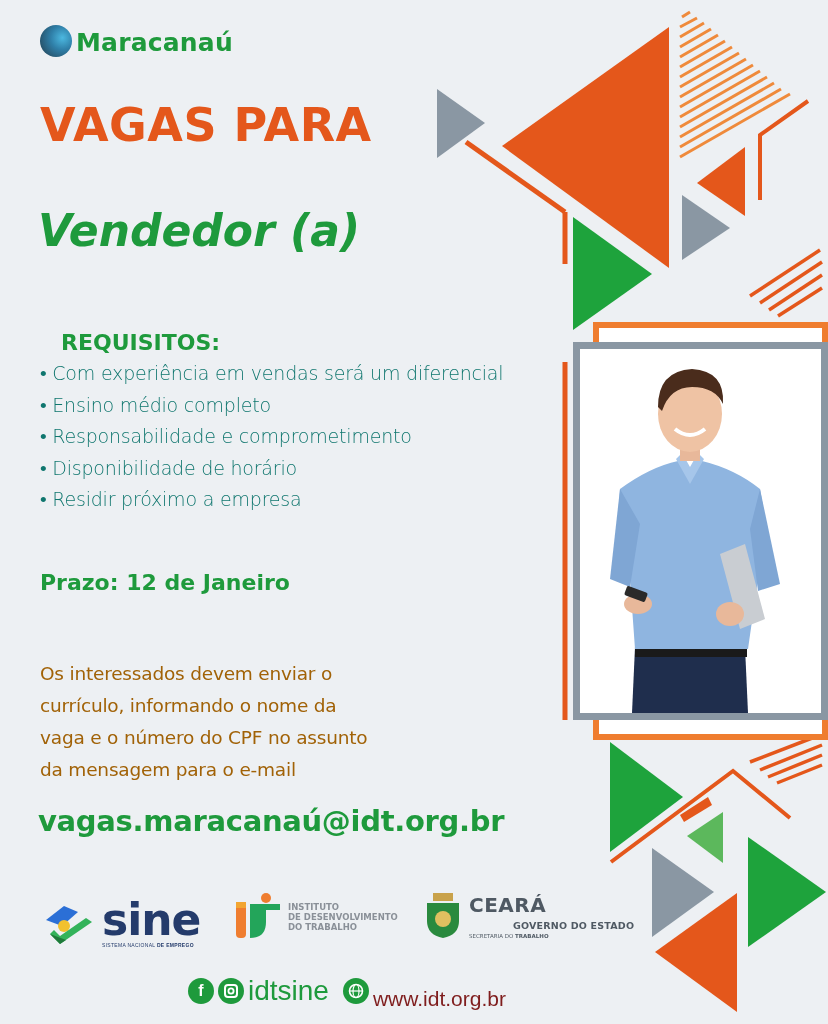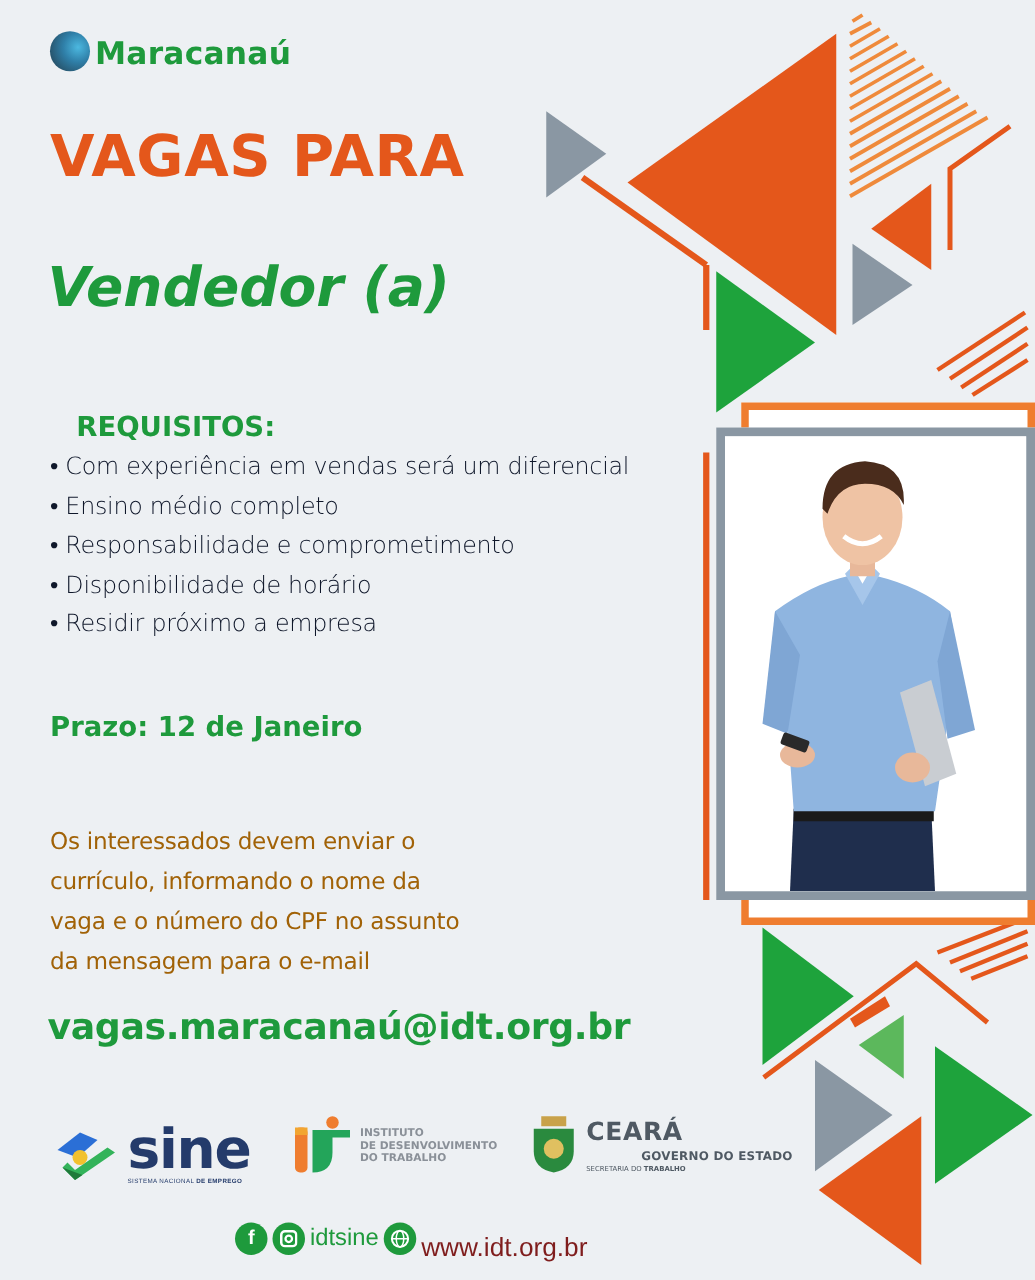--- a/index.html
+++ b/index.html
@@ -18,21 +18,21 @@
       width: 32px; height: 32px; border-radius: 50%;
       background: radial-gradient(circle at 70% 40%, #4cb8e0 0%, #2f7fa8 40%, #233b4a 100%);
     }
     .city .name { color: #1e9a3c; font-weight: 900; font-size: 25px; font-family: "DejaVu Sans", sans-serif; letter-spacing: 0.2px; }
 
     .title1 { left: 40px; top: 98px; color: #e4571b; font-weight: 700; font-size: 46px; font-family: "DejaVu Sans", sans-serif; letter-spacing: 0.5px; }
     .title2 { left: 38px; top: 205px; color: #1e9a3c; font-weight: 700; font-style: italic; font-size: 44px; font-family: "DejaVu Sans", sans-serif; }
 
     .req-head { left: 40px; top: 330px; color: #1e9a3c; font-weight: 700; font-size: 22px; font-family: "DejaVu Sans", sans-serif; margin-left: 21px; }
     .req-list { left: 40px; top: 358px; list-style: none; }
-    .req-list li { font-size: 19px; line-height: 31.5px; color: #0f172a; font-family: "DejaVu Sans", sans-serif; font-weight: 300; letter-spacing: -0.2px; }
+    .req-list li { font-size: 19px; line-height: 31.5px; color: #0f766e; font-family: "DejaVu Sans", sans-serif; font-weight: 300; letter-spacing: -0.2px; }
     .req-list li::before { content: "• "; }
 
     .deadline { left: 40px; top: 570px; color: #1e9a3c; font-weight: 700; font-size: 22px; font-family: "DejaVu Sans", sans-serif; }
 
     .instructions { left: 40px; top: 658px; width: 380px; font-size: 18.5px; line-height: 32px; color: #a16207; font-family: "DejaVu Sans", sans-serif; letter-spacing: -0.2px; }
     .instructions span { display: block; white-space: nowrap; }
 
     .email { left: 38px; top: 804px; color: #1e9a3c; font-weight: 700; font-size: 29px; font-family: "DejaVu Sans", sans-serif; letter-spacing: -0.3px; }
 
     
@@ -48,21 +48,21 @@
     .ceara-main { font-size: 20px; font-weight: 900; color: #4f5963; font-family: "DejaVu Sans", sans-serif; line-height: 30px; letter-spacing: 0.5px; }
     .ceara-gov { font-size: 9.5px; font-weight: 700; color: #4f5963; font-family: "DejaVu Sans", sans-serif; letter-spacing: 0.2px; margin-left: 44px; }
     .ceara-sec { font-size: 5.5px; color: #4f5963; font-family: "DejaVu Sans", sans-serif; margin-top: 2px; }
     .ceara-sec b { font-weight: 900; }
 
     .social { left: 188px; top: 971px; display: flex; align-items: center; gap: 4px; }
     .social .circle {
       width: 26px; height: 26px; border-radius: 50%; background: #1e9a3c; color: #fff;
       display: flex; align-items: center; justify-content: center; font-weight: 700; font-size: 16px;
     }
-    .social .txt { color: #1e9a3c; font-size: 19px; font-family: "Liberation Sans", sans-serif; margin-right: 0; }
+    .social .txt { color: #1e9a3c; font-size: 28px; font-family: "Liberation Sans", sans-serif; margin-right: 10px; }
     .social .web { color: #7f1d1d; font-size: 21px; font-family: "Liberation Sans", sans-serif; margin-top: 16px; }
 
     
     .frame-orange {
       left: 593px; top: 322px; width: 235px; height: 418px;
       border: 6px solid #ef7d2f; background: #fff;
     }
     .frame-gray {
       left: 573px; top: 342px; width: 255px; height: 378px;
       border: 7px solid #8a97a3; background: #ffffff; overflow: hidden;

